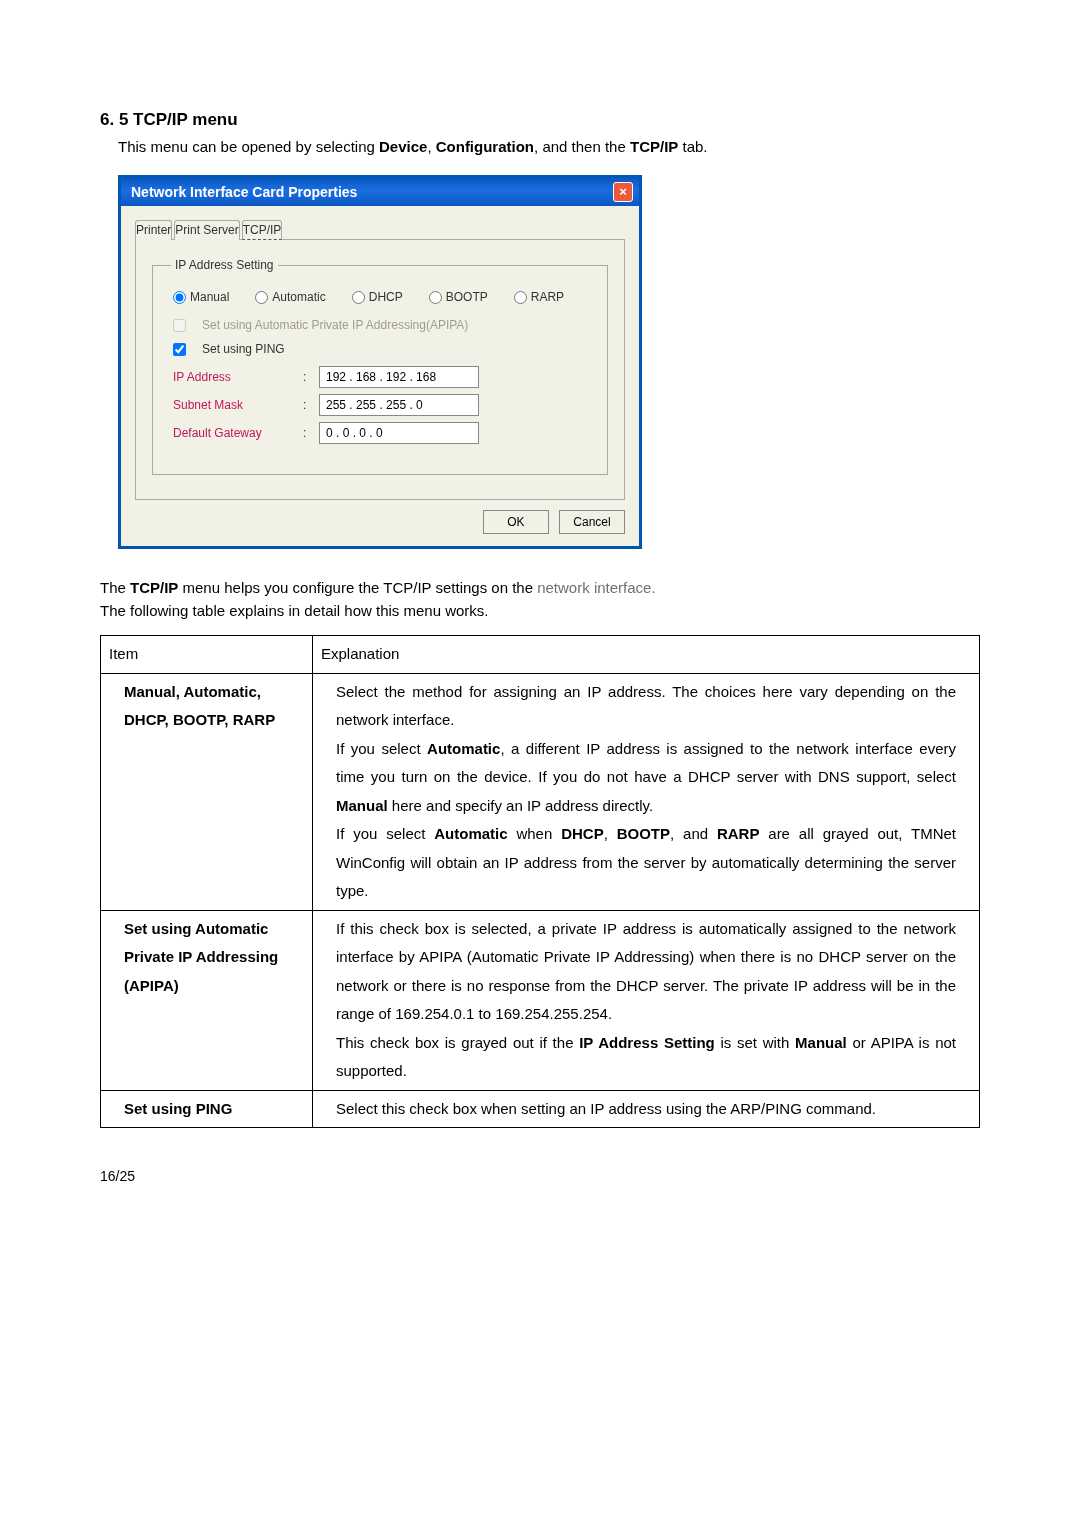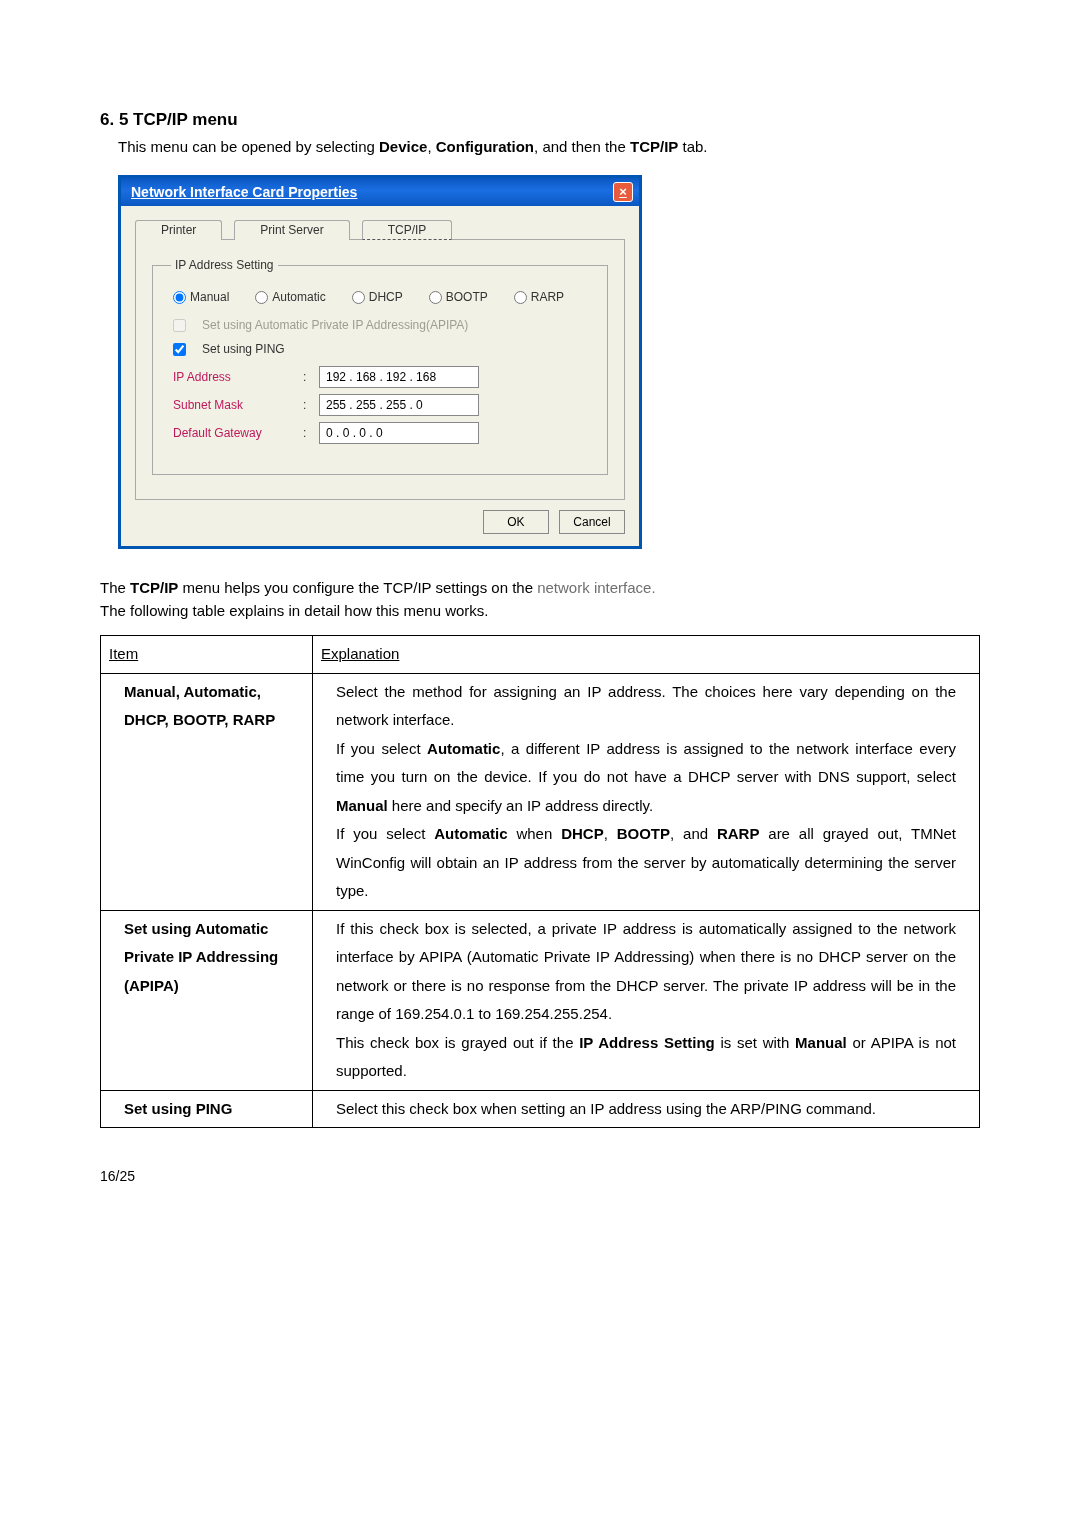--- a/index.html
+++ b/index.html
@@ -35,42 +35,41 @@
     color: #fff;
     height: 28px;
     line-height: 26px;
     padding: 0 6px 0 10px;
     font-weight: bold;
     font-size: 14px;
     display: flex;
     justify-content: space-between;
     align-items: center;
     font-family: "Trebuchet MS", Tahoma, sans-serif;
-    text-decoration: underline;
   }
   .close-btn {
     width: 20px;
     height: 20px;
     background: #e85b3d;
     border: 1px solid #fff;
     border-radius: 3px;
     color: #fff;
     text-align: center;
     line-height: 17px;
     font-size: 13px;
     font-weight: bold;
   }
   .dialog-body {
     background: #f2f1e6;
     padding: 14px 14px 12px 14px;
   }
   .tabs { display: flex; font-size: 12px; margin-bottom: -1px; position: relative; z-index: 2; }
   .tab { 
     border: 1px solid #a9a9a9; border-bottom: none;
-    padding: 2px 25px; margin-right: 12px;
+    padding: 2px 0; margin-right: 2px;
     background: #f2f1e6;
     border-radius: 3px 3px 0 0;
     color: #333;
   }
   .tab.active { background: #f2f1e6; border-bottom: 1px dashed #555; }
   .tab-pane {
     border: 1px solid #a9a9a9;
     background: #f2f1e6;
     padding: 18px 16px 24px 16px;
   }
@@ -121,21 +120,20 @@
   }
   table.explain td {
     border: 1px solid #000;
     padding: 4px 23px;
     vertical-align: top;
     line-height: 1.9;
   }
   table.explain .th td {
     font-weight: normal;
     padding: 4px 8px;
-    text-decoration: underline;
   }
   .col1 { width: 212px; }
   .justify { text-align: justify; }
 
   
   .footer { text-align:left; margin-top: 40px; font-size: 14px; }
 
   input[type=radio], input[type=checkbox]{ margin:0; }
 </style>
 </head>

